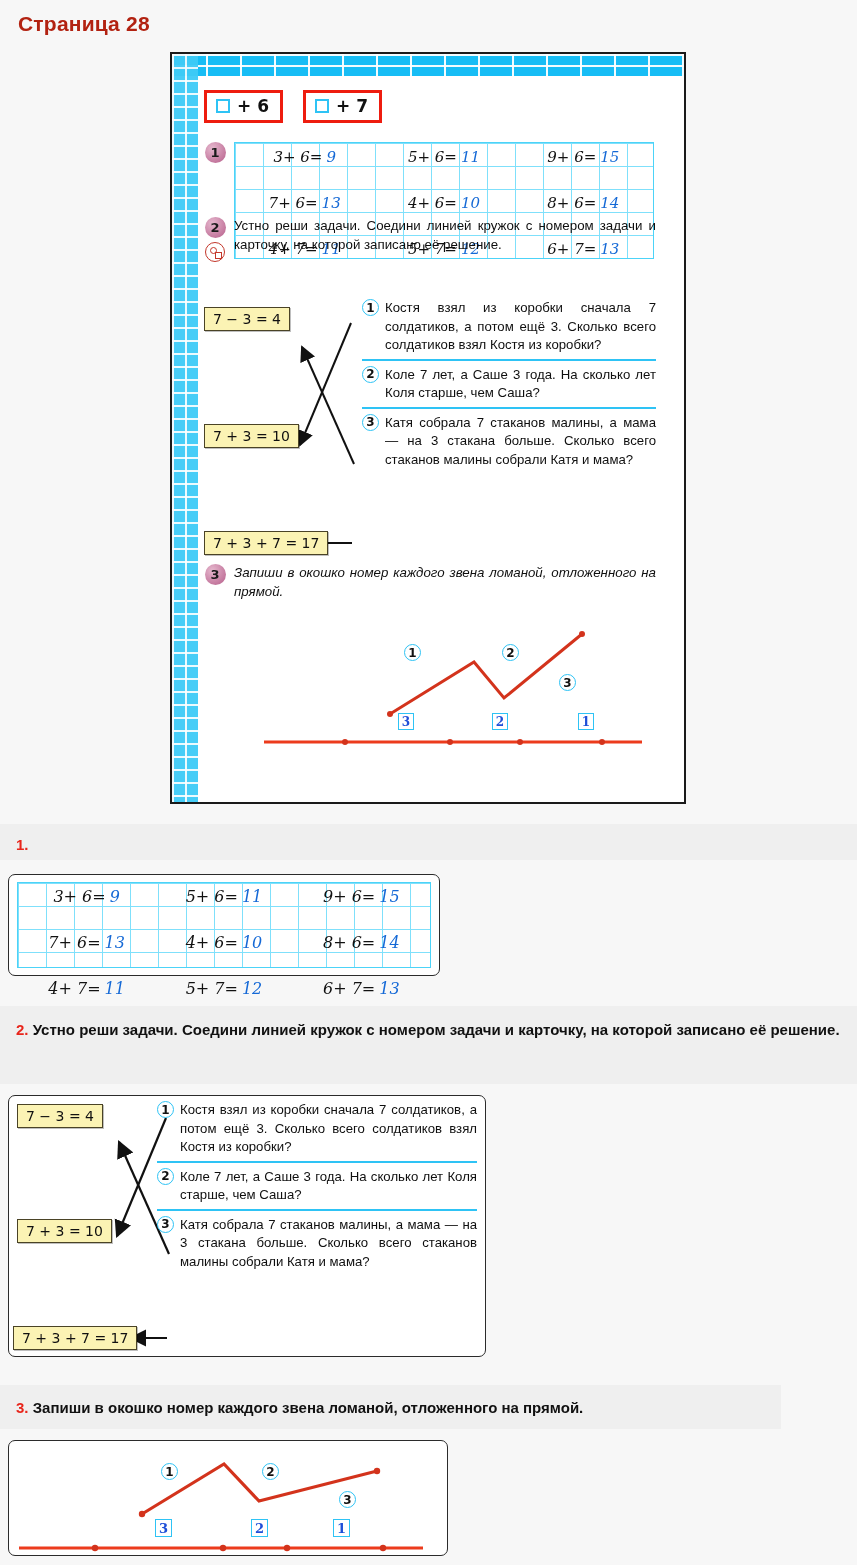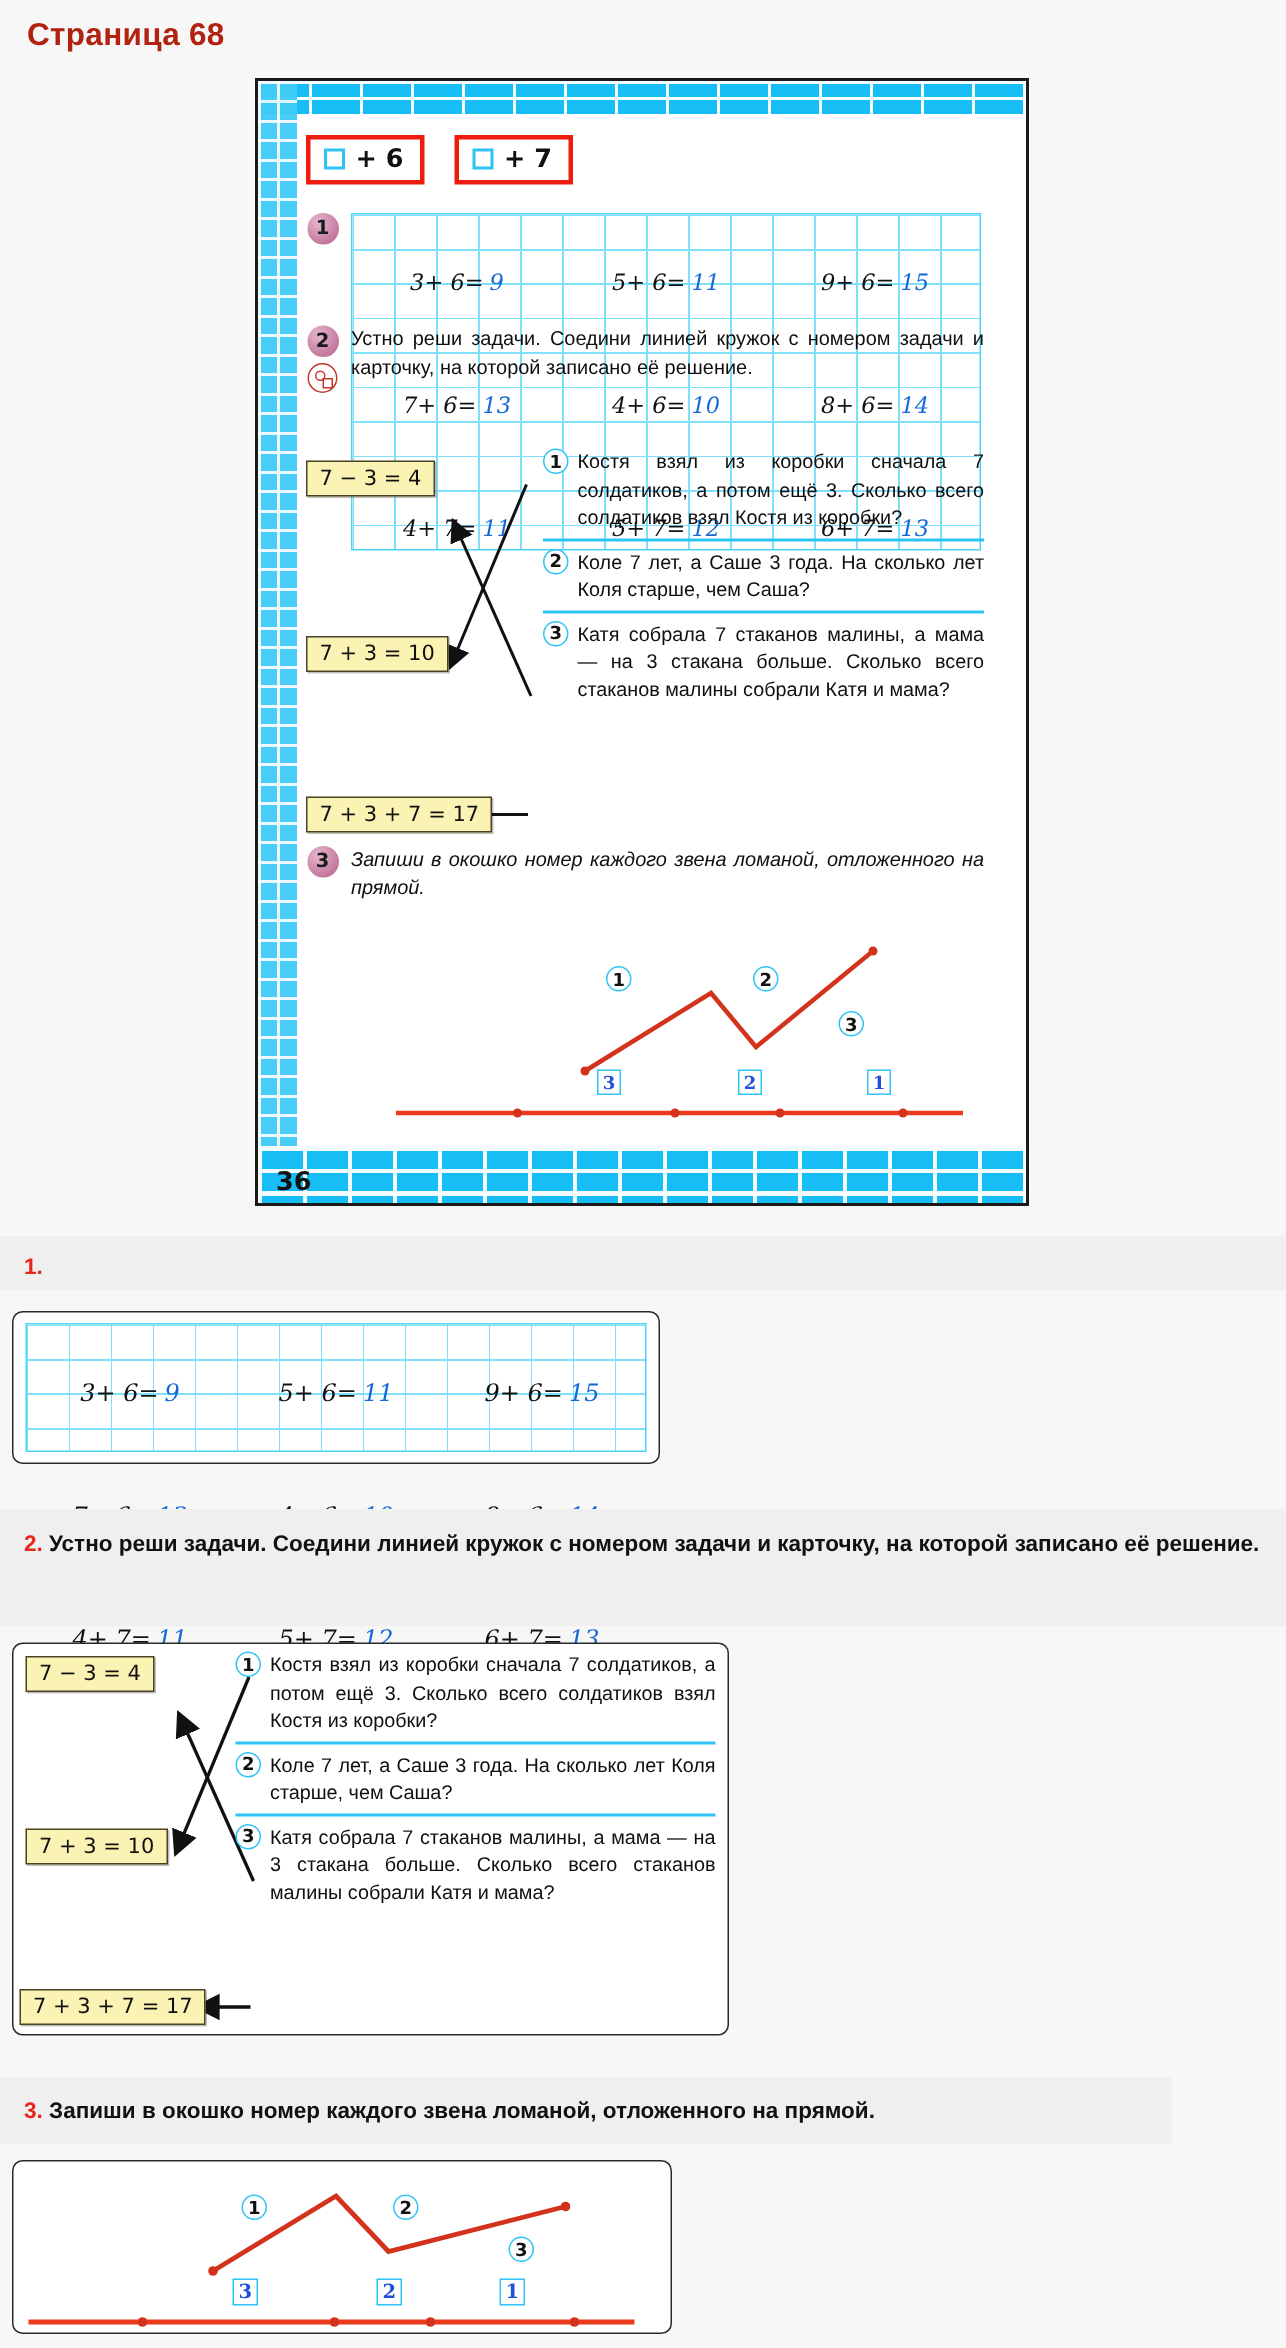--- a/index.html
+++ b/index.html
@@ -107,21 +107,21 @@
 
   
   .eq-table {
     position: relative;
     background:
       repeating-linear-gradient(to right, #7fe0fb 0 1px, transparent 1px 28px),
       repeating-linear-gradient(to bottom, #7fe0fb 0 1px, transparent 1px 23px),
       #fff;
     border: 1px solid #4cd3f8;
   }
-  .eq-row { display: flex; height: 23px; align-items: flex-start; margin-top: 36px; }
+  .eq-row { display: flex; height: 23px; align-items: flex-end; }
   .eq-cell {
     font-family: "DejaVu Serif", serif;
     font-style: italic;
     font-size: 15px;
     color: #111;
     display: flex; align-items: center; justify-content: center; gap: 1px;
     white-space: nowrap;
   }
   .eq-cell .ans { color: #1569d6; font-weight: normal; padding-left: 3px; }
   .eq-spacer { height: 23px; }
@@ -179,29 +179,26 @@
   .panel {
     background: #fff;
     border: 1.5px solid #2b2b2b;
     border-radius: 7px;
     position: relative;
   }
 </style>
 </head>
 <body>
 
-<div class="page-title">Страница 68</div>
+<div class="page-title">Страница 28</div>
 
 <div class="book-page">
   <div class="page-body-white"></div>
   <div class="grid-band-top"></div>
   <div class="grid-strip-left"></div>
-  <div class="grid-band-bottom">
-    <div class="page-number">36</div>
-  </div>
 
   <div class="chips">
     <div class="chip">
       <span class="sqbox"></span>
       <span>+ 6</span>
     </div>
     <div class="chip">
       <span class="sqbox"></span>
       <span>+ 7</span>
     </div>

